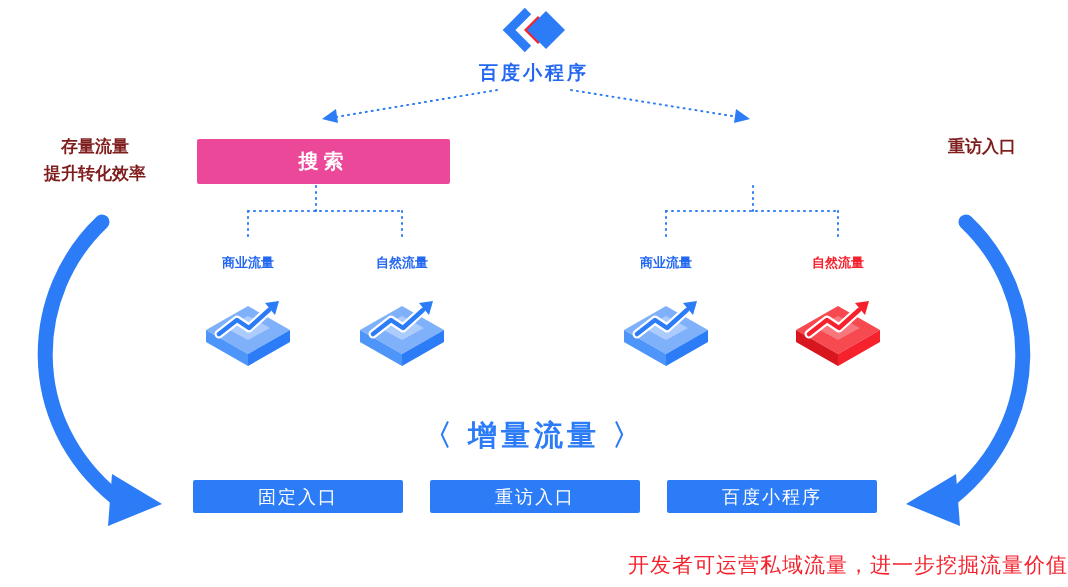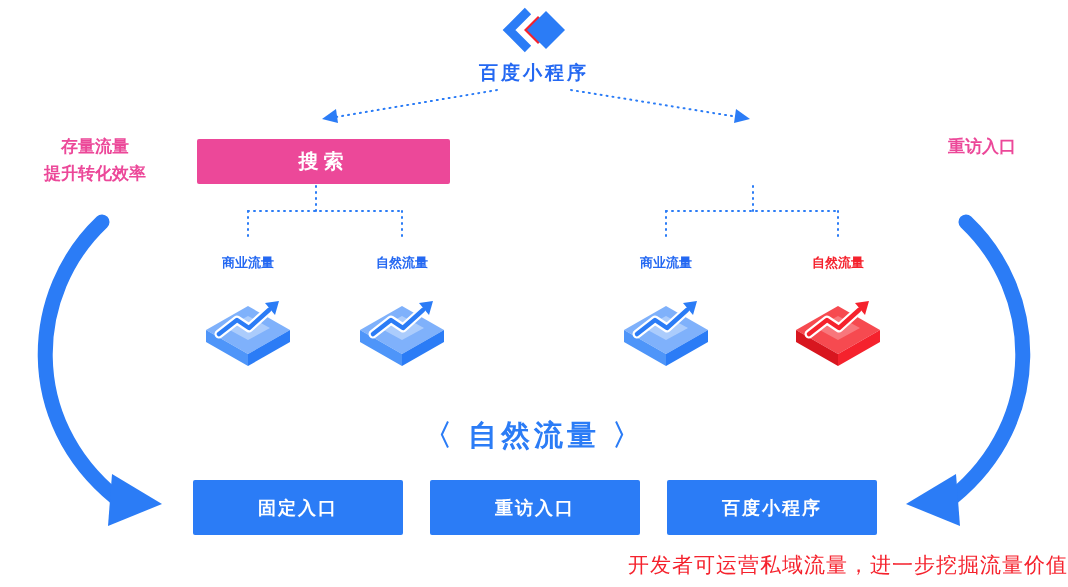--- a/index.html
+++ b/index.html
@@ -8,41 +8,41 @@
     font-family:"Liberation Sans","DejaVu Sans",sans-serif;overflow:hidden}
   .abs{position:absolute}
   .layer{position:absolute;left:0;top:0;z-index:0}
   .content{z-index:2}
   .dotted line,.dotted path{stroke:#2B7CF6;stroke-width:2;fill:none;stroke-dasharray:1 5;stroke-linecap:round}
   .heads polygon{fill:#2B7CF6}
   .flow{stroke:#2B7CF6;stroke-width:15;fill:none;stroke-linecap:round}
   .headbig{fill:#2B7CF6}
   .logo{left:502px;top:6px;width:64px;height:48px}
   .title{left:0;right:0;top:60px;text-align:center;color:#2468F2;font-size:19px;font-weight:bold;letter-spacing:3px}
-  .side-label{top:133px;text-align:center;color:#ec4899;font-weight:bold;font-size:17px;line-height:27px}
+  .side-label{top:133px;text-align:center;color:#7f1d1d;font-weight:bold;font-size:17px;line-height:27px}
   .left-label{left:15px;width:160px}
   .right-label{left:898px;width:168px}
   .node{top:139px;width:253px;height:45px;display:flex;align-items:center;justify-content:center;
     color:#fff;font-size:20px;font-weight:bold;letter-spacing:5px;border-radius:2px}
   .node-search{left:197px;background:#ec4899}
   .node-feed{left:627px;background:#F5222D}
   .tlabel{top:254px;width:100px;text-align:center;color:#2468F2;font-size:13px;font-weight:bold}
   .red-text{color:#F5222D}
   .icon{top:282px;width:110px;height:86px}
   .iso .casing{stroke:#fff;stroke-width:9;fill:none;stroke-linejoin:round;stroke-linecap:round}
   .iso .line{stroke-width:4.5;fill:none;stroke-linejoin:round;stroke-linecap:round}
   .blue .f-top{fill:#7FB1FB}.blue .f-left{fill:#4E95F9}.blue .f-right{fill:#2B7CF6}
   .blue .f-step{fill:rgba(255,255,255,0.35)}
   .blue .line{stroke:#2B7CF6}.blue .head{fill:#2B7CF6}
   .red .f-top{fill:#F64A50}.red .f-left{fill:#D8161F}.red .f-right{fill:#F5222D}
   .red .f-step{fill:rgba(255,255,255,0.25)}
   .red .line{stroke:#F5222D}.red .head{fill:#F5222D}
   .pd-title{left:0;right:0;top:416px;text-align:center;color:#2B7CF6;font-size:29px;font-weight:bold;letter-spacing:4px}
-  .cap{top:480px;width:210px;height:55px;background:#2B7CF6;display:flex;align-items:center;justify-content:center;
-    color:#fff;font-size:18px;font-weight:bold;letter-spacing:2px;border-radius:2px}
+  .cap{top:480px;width:210px;height:33px;background:#2B7CF6;display:flex;align-items:center;justify-content:center;
+    color:#fff;font-size:18px;font-weight:normal;letter-spacing:2px;border-radius:2px}
   .footer{left:0;right:0;top:551px;text-align:right;color:#F5222D;font-size:21px;font-weight:normal;letter-spacing:1px}
 </style>
 </head>
 <body>
 
 <div class="canvas">
 
   <svg class="layer" width="1068" height="587" viewBox="0 0 1068 587">
     <g class="dotted">
       <line x1="497" y1="90" x2="336" y2="117"></line>
@@ -129,21 +129,21 @@
       <polygon class="f-top" points="55,24 97,48 55,72 13,48"></polygon>
       <polygon class="f-left" points="13,48 13,60 55,84 55,72"></polygon>
       <polygon class="f-right" points="97,48 97,60 55,84 55,72"></polygon>
       <polygon class="f-step" points="55,34 77,46 55,58 33,46"></polygon>
       <path class="casing" d="M26 52 L44 38 L56 46 L76 28"></path>
       <path class="line" d="M26 52 L44 38 L56 46 L76 28"></path>
       <polygon class="head" points="86,19 82,33 72,21"></polygon>
     </svg>
   </div>
 
-  <div class="pd-title abs content">〈 自然流量 〉</div>
+  <div class="pd-title abs content">〈 增量流量 〉</div>
 
   <div class="cap abs content" style="left:193px">固定入口</div>
   <div class="cap abs content" style="left:430px">重访入口</div>
   <div class="cap abs content" style="left:667px">百度小程序</div>
 
   <div class="footer abs content">开发者可运营私域流量，进一步挖掘流量价值</div>
 
 </div>
 
 </body></html>

